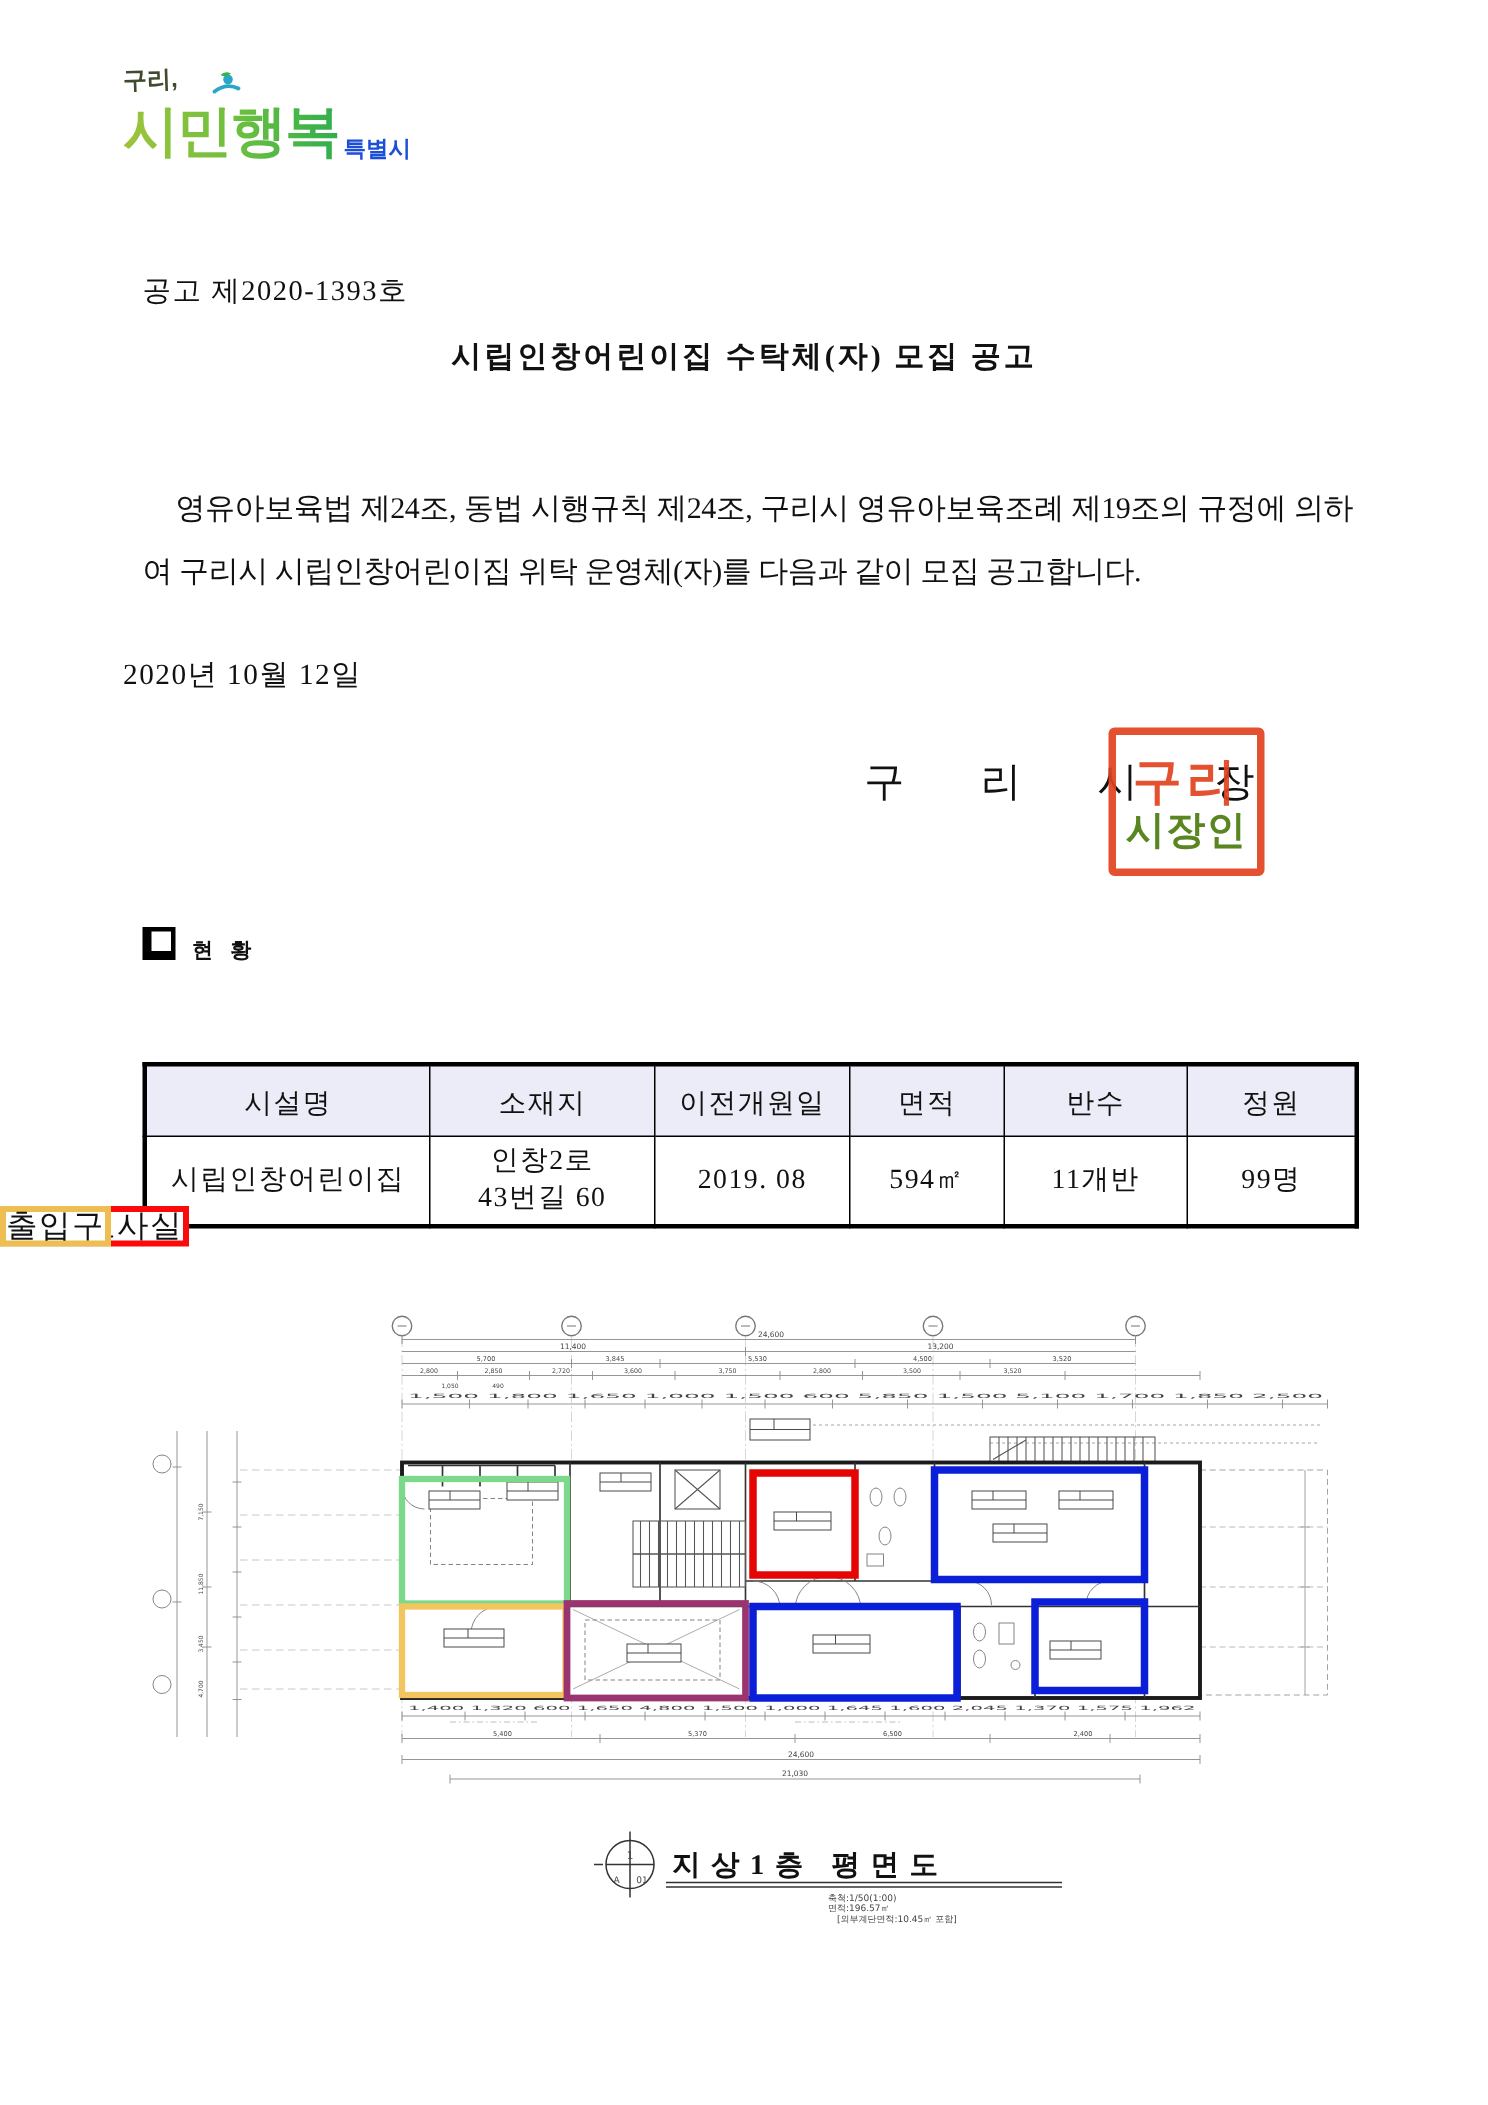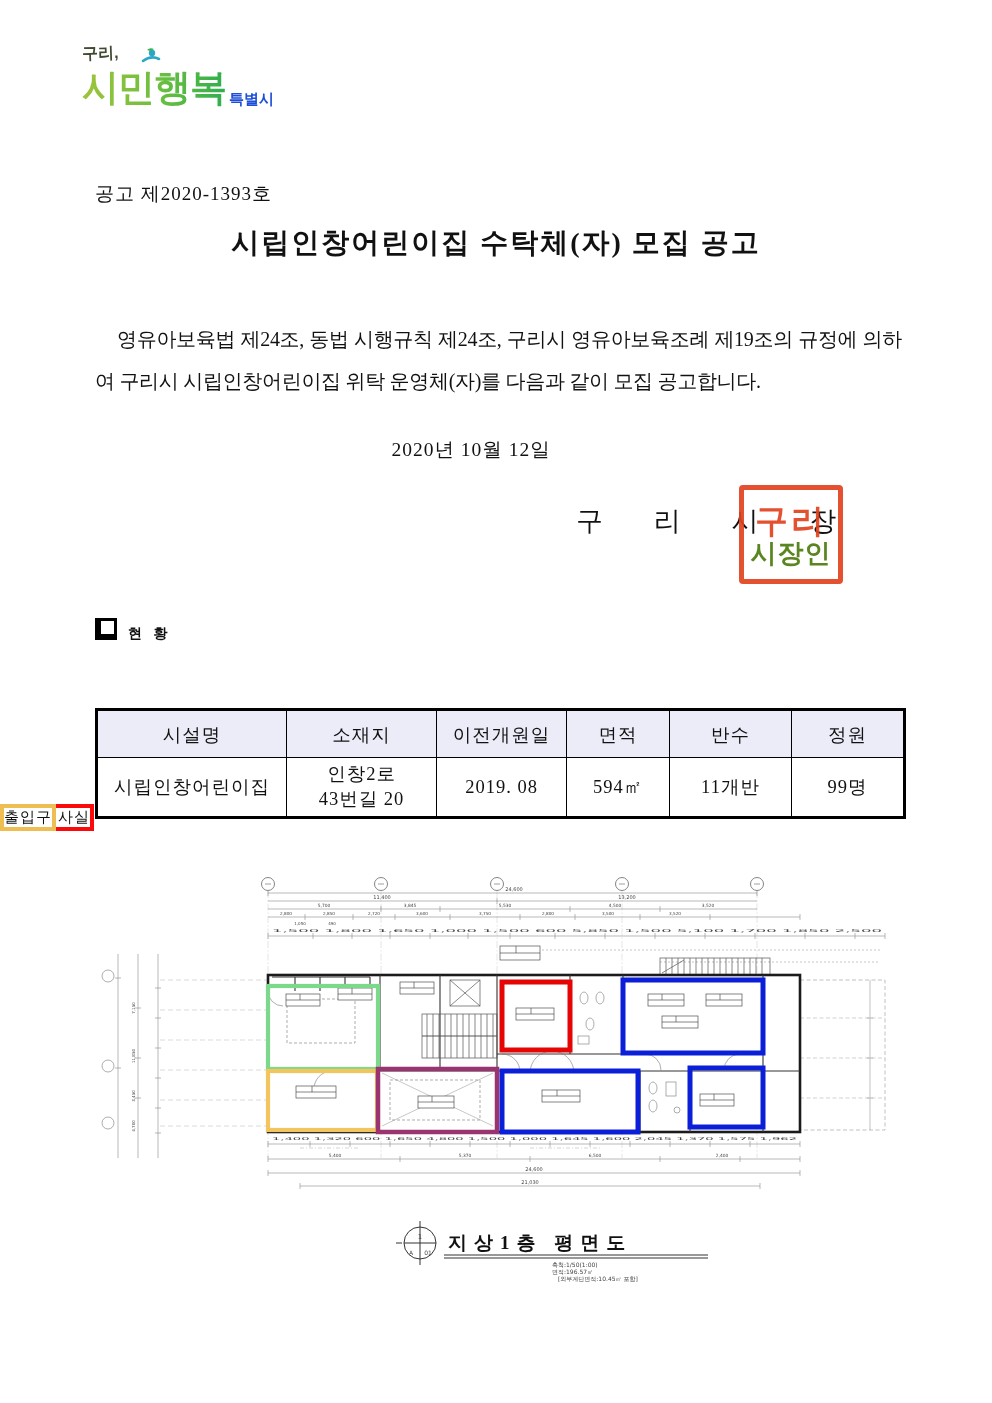--- a/index.html
+++ b/index.html
@@ -19,26 +19,26 @@
     font-weight:800;font-size:37px;letter-spacing:-1px;color:#55b23c;
     background:linear-gradient(90deg,#9ec43b 0%,#6abf3f 55%,#2fae4e 100%);
     -webkit-background-clip:text;background-clip:text;-webkit-text-fill-color:transparent;}
   .logo-suffix{font-family:"Liberation Sans","DejaVu Sans",sans-serif;
     font-weight:bold;font-size:15px;color:#1d4ed8;position:relative;top:4px;margin-left:3px;}
   .logo-person{position:absolute;left:56px;top:-16px;}
 
   .doc-no{left:95px;top:136px;font-size:19px;letter-spacing:1px;margin-top:45px;}
 
   .main-title{left:0;top:224px;width:992px;text-align:center;
-    font-size:28px;font-weight:bold;letter-spacing:2px;}
+    font-size:20px;font-weight:bold;letter-spacing:2px;}
 
   .body-par{left:95px;top:318px;width:807px;font-size:20px;line-height:42px;
     text-align:justify;text-indent:1.1em;letter-spacing:-0.3px;}
 
-  .date-line{left:0;top:436px;width:860px;text-align:center;
+  .date-line{left:0;top:436px;width:860px;
     padding-left:82px;box-sizing:border-box;font-size:19.5px;letter-spacing:1px;}
 
   .sig-name{left:576px;top:503px;font-size:27px;letter-spacing:22px;white-space:nowrap;}
   .seal{left:739px;top:485px;width:104px;height:99px;border:5px solid #e1431f;
     border-radius:4px;box-sizing:border-box;display:flex;flex-direction:column;
     align-items:center;justify-content:center;opacity:.92;}
   .seal div{font-family:"Liberation Sans","DejaVu Sans",sans-serif;font-weight:800;line-height:1;}
   .seal-top{font-size:33px;letter-spacing:3px;}
   .seal-bottom{font-size:26px;letter-spacing:1px;margin-top:3px;}
 
@@ -49,21 +49,21 @@
   
   .status-table{left:95px;top:708px;width:808px;border-collapse:collapse;
     table-layout:fixed;border:3px solid #000;}
   .status-table th,.status-table td{border:1.5px solid #000;text-align:center;
     font-weight:normal;font-size:18.5px;letter-spacing:1px;}
   .status-table th{background:#ececf8;height:44px;}
   .status-table td{height:56px;background:#fff;white-space:pre-line;line-height:1.35;}
 
   
   .legend-item{position:absolute;top:804px;height:27px;box-sizing:border-box;
-    border:4px solid #000;background:#fff;text-align:center;font-size:15px;
+    border:4px solid #000;background:#fff;text-align:center;font-size:21px;
     line-height:19px;letter-spacing:1px;}
   .legend-item:nth-of-type(1){left:95px;width:106px;}
   .legend-item:nth-of-type(2){left:225px;width:116px;}
   .legend-item:nth-of-type(3){left:365px;width:56px;}
   .legend-item:nth-of-type(4){left:442px;width:103px;}
   .legend-item:nth-of-type(5){left:575px;width:76px;}
 
   .plan-wrap{left:100px;top:858px;width:812px;height:436px;}
   svg text{font-family:"DejaVu Sans",sans-serif;fill:#444;}
   svg .cap{font-family:"Liberation Serif","DejaVu Serif",serif;fill:#111;}
@@ -112,21 +112,21 @@
     <th>시설명</th>
     <th>소재지</th>
     <th>이전개원일</th>
     <th>면적</th>
     <th>반수</th>
     <th>정원</th>
   </tr>
   <tr>
     <td>시립인창어린이집</td>
     <td>인창2로
-43번길 20</td>
+43번길 60</td>
     <td>2019. 08</td>
     <td>594㎡</td>
     <td>11개반</td>
     <td>99명</td>
   </tr>
 </tbody>
   </table>
 
 <div class="legend-item" style="border-color: rgb(15, 20, 232);">보육실</div>
 <div class="legend-item" style="border-color: rgb(250, 10, 10);">원장·교사실</div>

